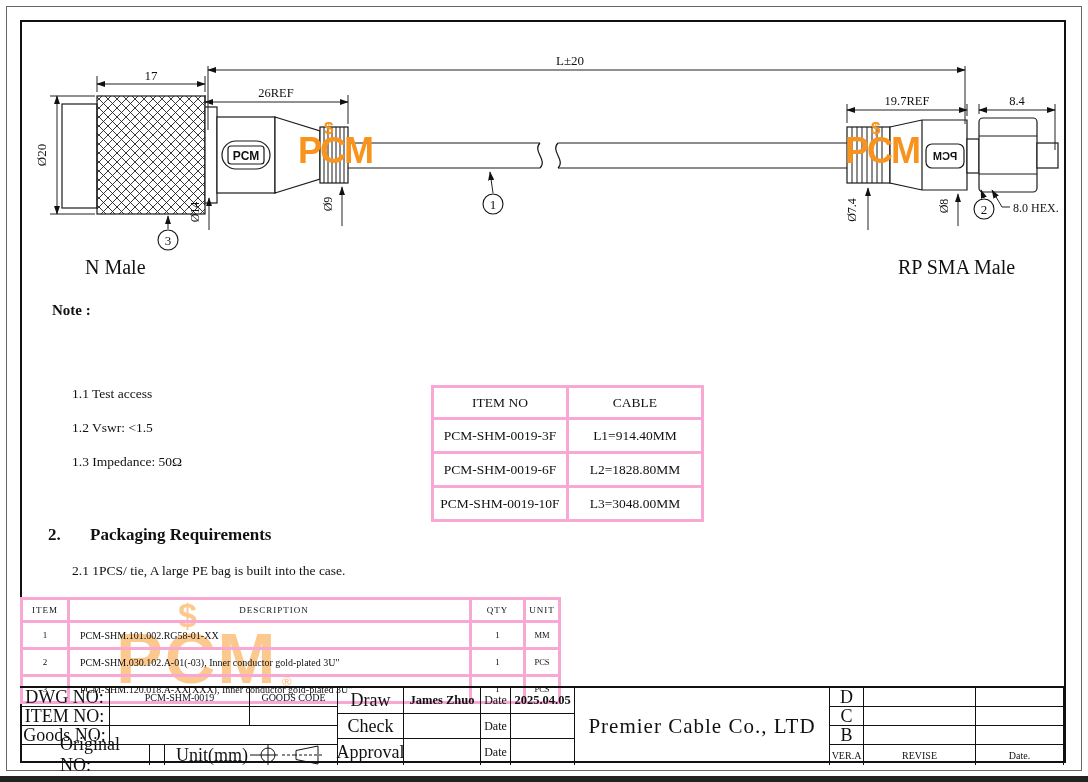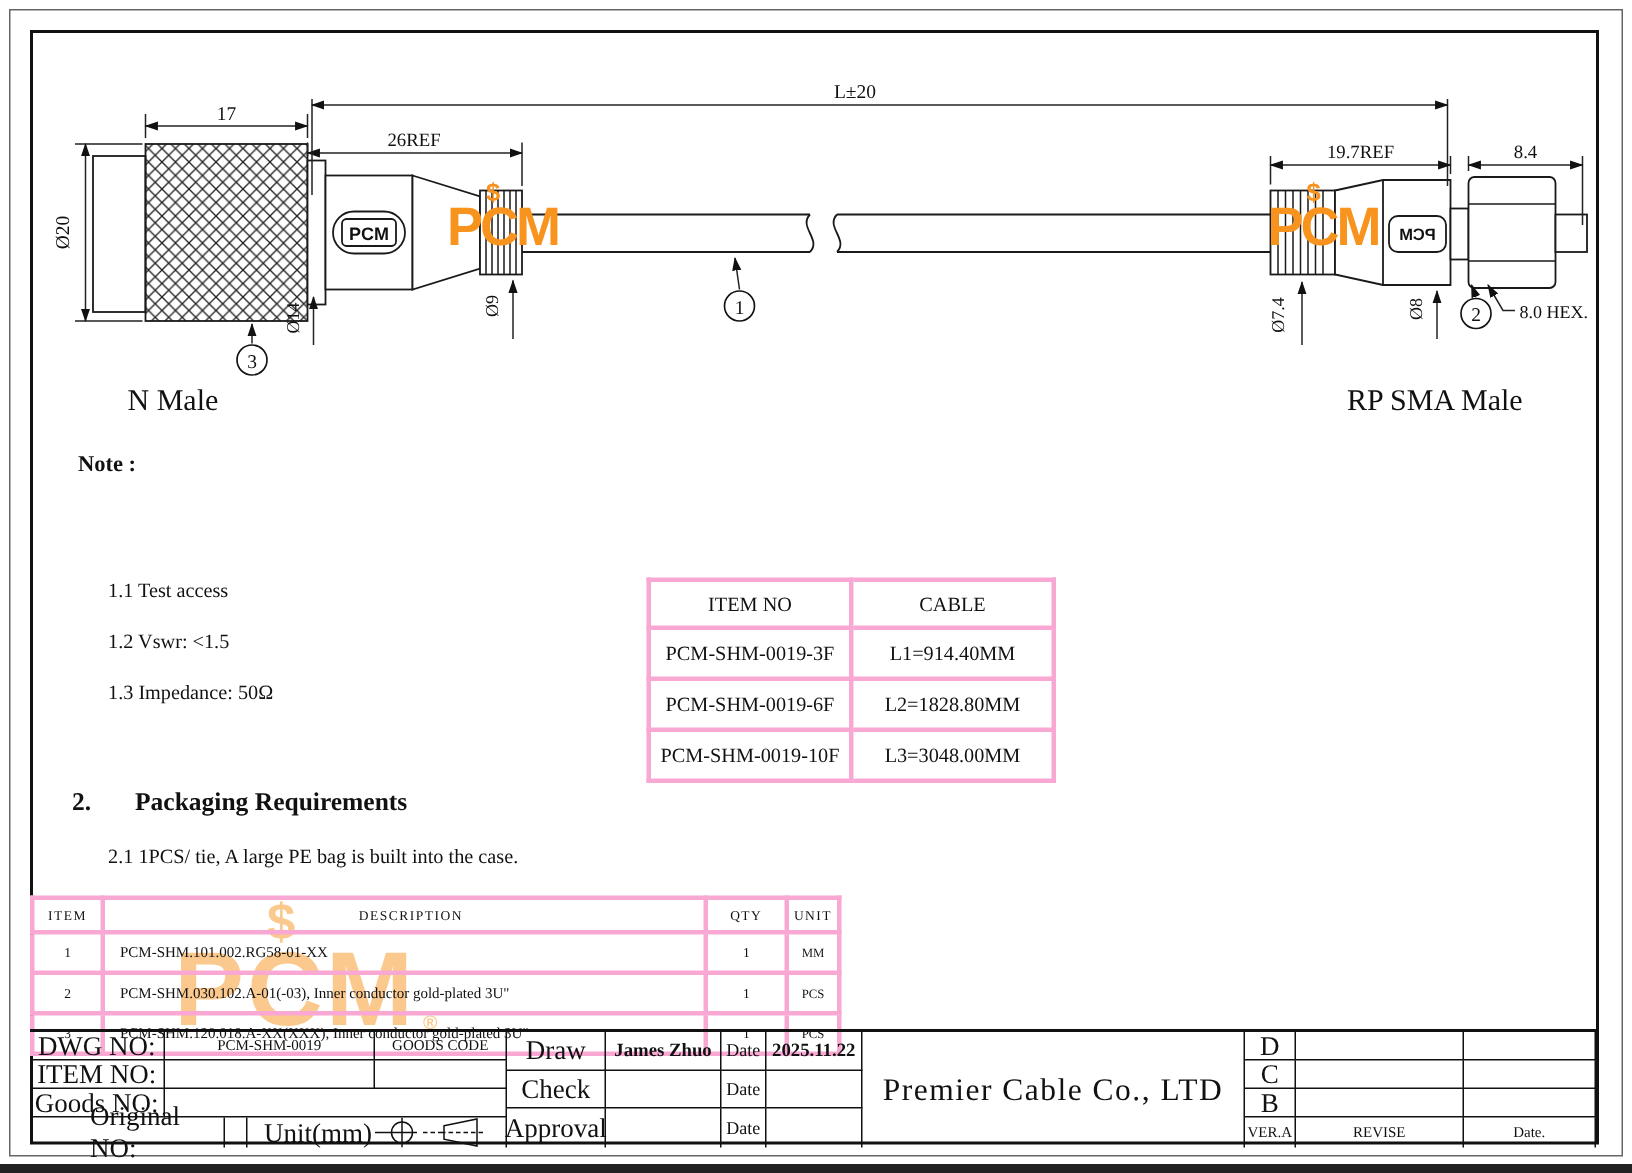--- a/index.html
+++ b/index.html
@@ -273,21 +273,21 @@
           <line x1="32" y1="10" x2="44" y2="10" stroke-dasharray="3,2"></line>
           <polygon points="46,5.5 68,1 68,19 46,14.5"></polygon>
           <line x1="44" y1="10" x2="72" y2="10" stroke-dasharray="3,2"></line>
         </g>
       </svg>
     </div>
 
     <div class="tb" style="left:318px;top:0;width:66px;height:26px;">Draw</div>
     <div class="tb bold" style="left:384px;top:0;width:77px;height:26px;">James Zhuo</div>
     <div class="tb date" style="left:461px;top:0;width:30px;height:26px;">Date</div>
-    <div class="tb bold" style="left:491px;top:0;width:64px;height:26px;">2025.11.22</div>
+    <div class="tb bold" style="left:491px;top:0;width:64px;height:26px;">2025.04.05</div>
     <div class="tb" style="left:318px;top:26px;width:66px;height:25px;">Check</div>
     <div class="tb" style="left:384px;top:26px;width:77px;height:25px;"></div>
     <div class="tb date" style="left:461px;top:26px;width:30px;height:25px;">Date</div>
     <div class="tb" style="left:491px;top:26px;width:64px;height:25px;"></div>
     <div class="tb nobord-b" style="left:318px;top:51px;width:66px;height:26px;">Approval</div>
     <div class="tb nobord-b" style="left:384px;top:51px;width:77px;height:26px;"></div>
     <div class="tb date nobord-b" style="left:461px;top:51px;width:30px;height:26px;">Date</div>
     <div class="tb nobord-b" style="left:491px;top:51px;width:64px;height:26px;"></div>
 
     <div class="tb company nobord-b" style="left:555px;top:0;width:255px;height:77px;">Premier Cable Co., LTD</div>

